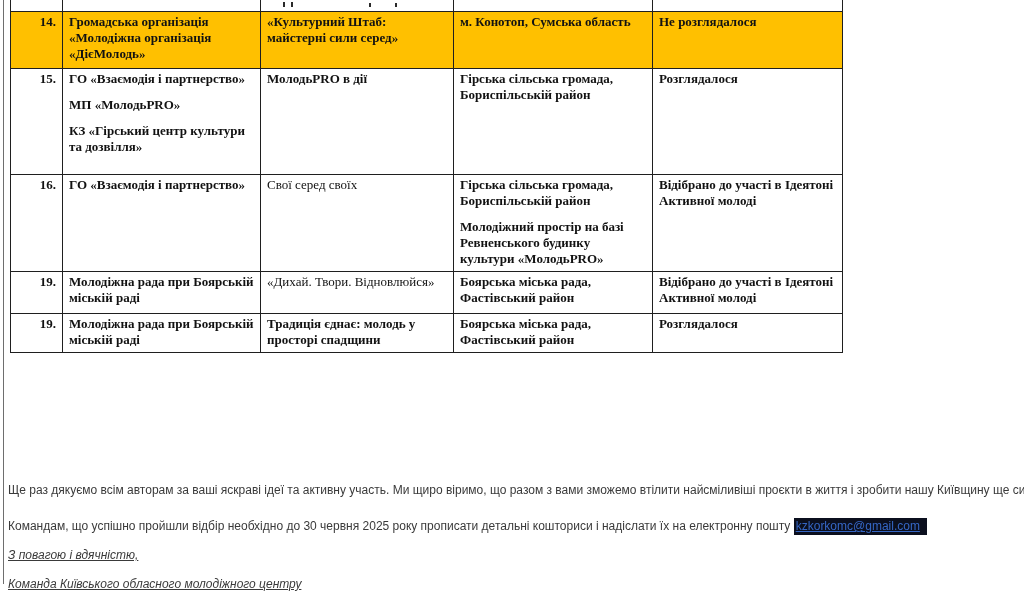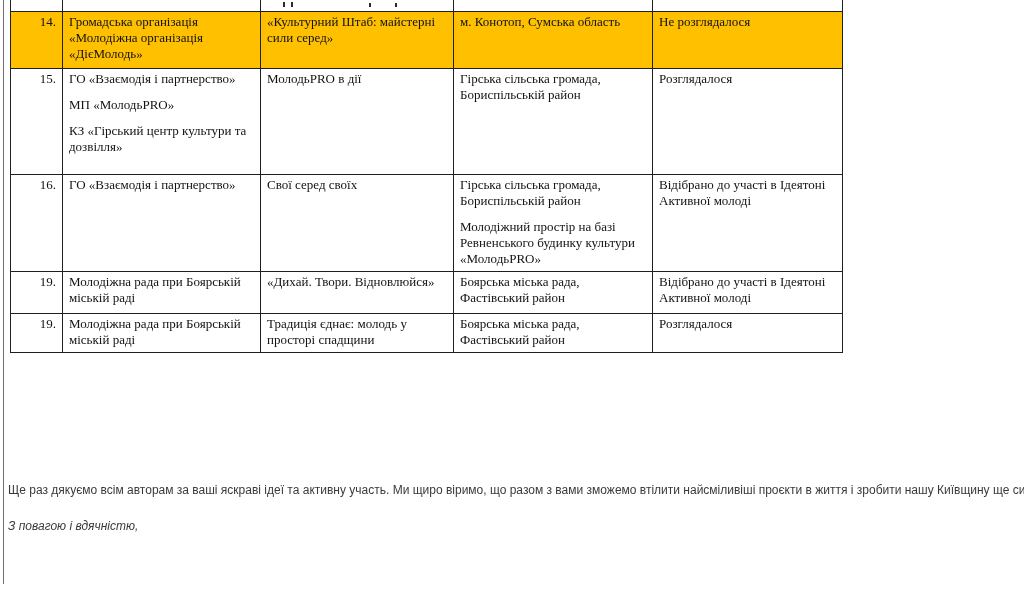--- a/index.html
+++ b/index.html
@@ -34,21 +34,21 @@
   tr.partial td{ border-top:none; }
   tr.partial{ height:41px; }
   tr.r14{ height:57px; }
   tr.r15{ height:106px;padding-left:12px; }
   tr.r16{ height:97px; }
   tr.r17{ height:48px; }
   tr.r18{ height:42px; }
   tr.r19{ height:39px; }
   tr.r20{ height:58px; }
   tr.hl td{ background:#FFC000; }
-  td p{ margin:0 0 10px 0; }
+  td p{ margin:0 0 10px 0;font-weight:bold; }
   td p:last-child{ margin-bottom:0; }
   td p.b{ font-weight:normal; }
   td.partial-cell{ position:relative; }
   .frag{
     position:absolute;bottom:4px;
     width:2px;height:5px;background:#2a2a2a;
   }
   .frag.f1{ left:22px; }
   .frag.f2{ left:30px; }
   .frag.f3{ left:108px; height:4px; }
@@ -57,21 +57,21 @@
     position:absolute;left:8px;top:483px;
     width:1012px;
     font-family:"Liberation Sans", sans-serif;
     font-size:12px;
     color:#3a3a3a;
   }
   .footer p{ margin:0; white-space:nowrap; }
   .footer .p1{ margin-bottom:22px; }
   .footer .p2{ margin-bottom:15px; }
   .footer .p3{ margin-bottom:15px; }
-  .footer .it{ font-style:italic; }
+  .footer .it{ font-style:italic;text-decoration:underline; }
   a.email-link{
     color:#3566c4;
     text-decoration:underline;
     background:#0b0f1e;
     padding:1px 7px 2px 2px;
   }
 </style>
 </head>
 <body>
 
@@ -192,14 +192,16 @@
     <td>
           <p>Розглядалося</p>
         </td>
   </tr>
 
 </tbody>
   </table>
 
 <div class="footer">
   <p class="p1">Ще раз дякуємо всім авторам за ваші яскраві ідеї та активну участь. Ми щиро віримо, що разом з вами зможемо втілити найсміливіші проєкти в життя і зробити нашу Київщину ще сильнішою!</p>
+  <p class="p2"><span>Командам, що успішно пройшли відбір необхідно до 30 червня 2025 року прописати детальні кошториси і надіслати їх на електронну пошту </span><a href="#" class="email-link">kzkorkomc@gmail.com</a></p>
   <p class="p3 it">З повагою і вдячністю,</p>
+  <p class="it">Команда Київського обласного молодіжного центру</p>
 </div>
 
 </body></html>

